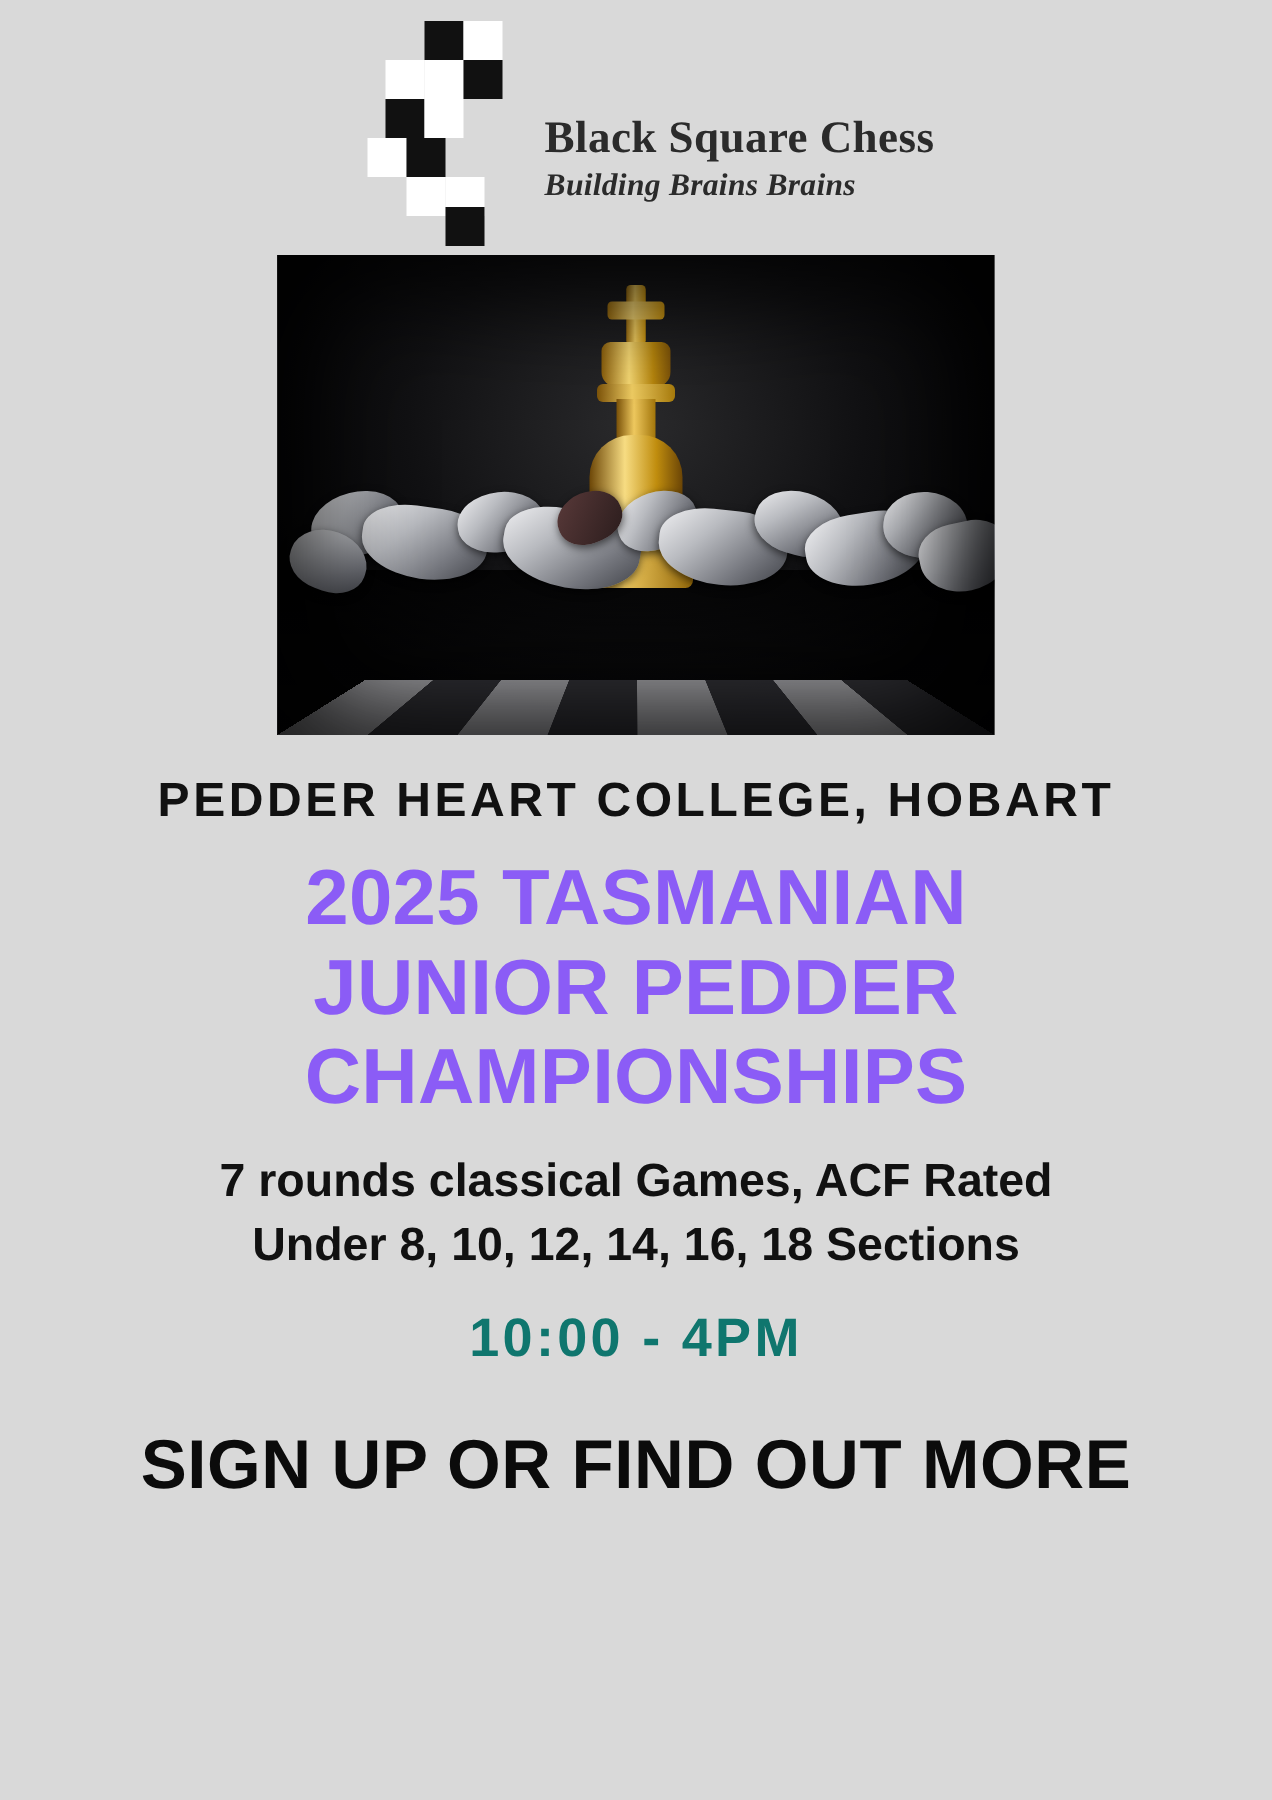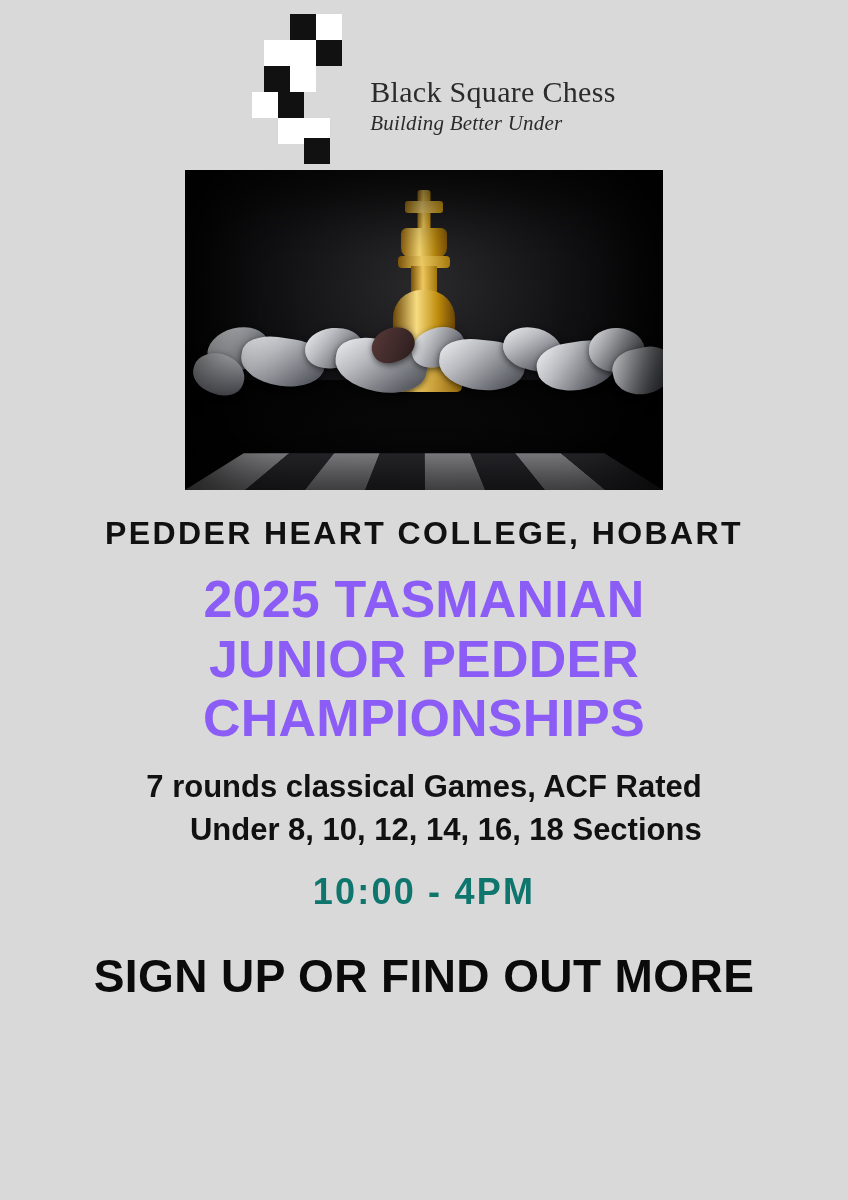--- a/index.html
+++ b/index.html
@@ -21,20 +21,21 @@
   }
 
   
   .logo-block {
     margin-top: 14px;
     display: flex;
     align-items: center;
     justify-content: center;
     width: 100%;
     height: 150px;
+    font-weight: bold;
   }
   .logo-inner {
     display: flex;
     align-items: center;
     gap: 8px;
     transform: translateX(10px);
   }
   .logo-mark {
     position: relative;
     width: 110px;
@@ -163,21 +164,21 @@
     margin-top: 16px;
     text-align: center;
     color: #8b5cf6;
     font-weight: bold;
     font-size: 52px;
     line-height: 1.14;
     letter-spacing: 0.2px;
   }
   .details {
     margin-top: 18px;
-    text-align: right;
+    text-align: center;
     color: #111;
     font-weight: bold;
     font-size: 31px;
     line-height: 1.38;
   }
   .times {
     margin-top: 16px;
     text-align: center;
     color: #0f766e;
     font-weight: bold;
@@ -211,21 +212,21 @@
         <span style="left:12px; top:52px;  width:26px; height:26px; background:#111;"></span>
         <span style="left:38px; top:52px;  width:26px; height:26px; background:#fff;"></span>
         <span style="left:0px;  top:78px;  width:26px; height:26px; background:#fff;"></span>
         <span style="left:26px; top:78px;  width:26px; height:26px; background:#111;"></span>
         <span style="left:26px; top:104px; width:26px; height:26px; background:#fff;"></span>
         <span style="left:52px; top:104px; width:26px; height:26px; background:#fff;"></span>
         <span style="left:52px; top:124px; width:26px; height:26px; background:#111;"></span>
       </div>
       <div class="logo-text">
         <div class="logo-title">Black Square Chess</div>
-        <div class="logo-tagline">Building Better Under</div>
+        <div class="logo-tagline">Building Brains Brains</div>
       </div>
     </div>
   </div>
 
   <div class="photo">
     <div class="bg-dark"></div>
     <div class="board-glow"></div>
     <div class="board"></div>
 
     <div class="king">

